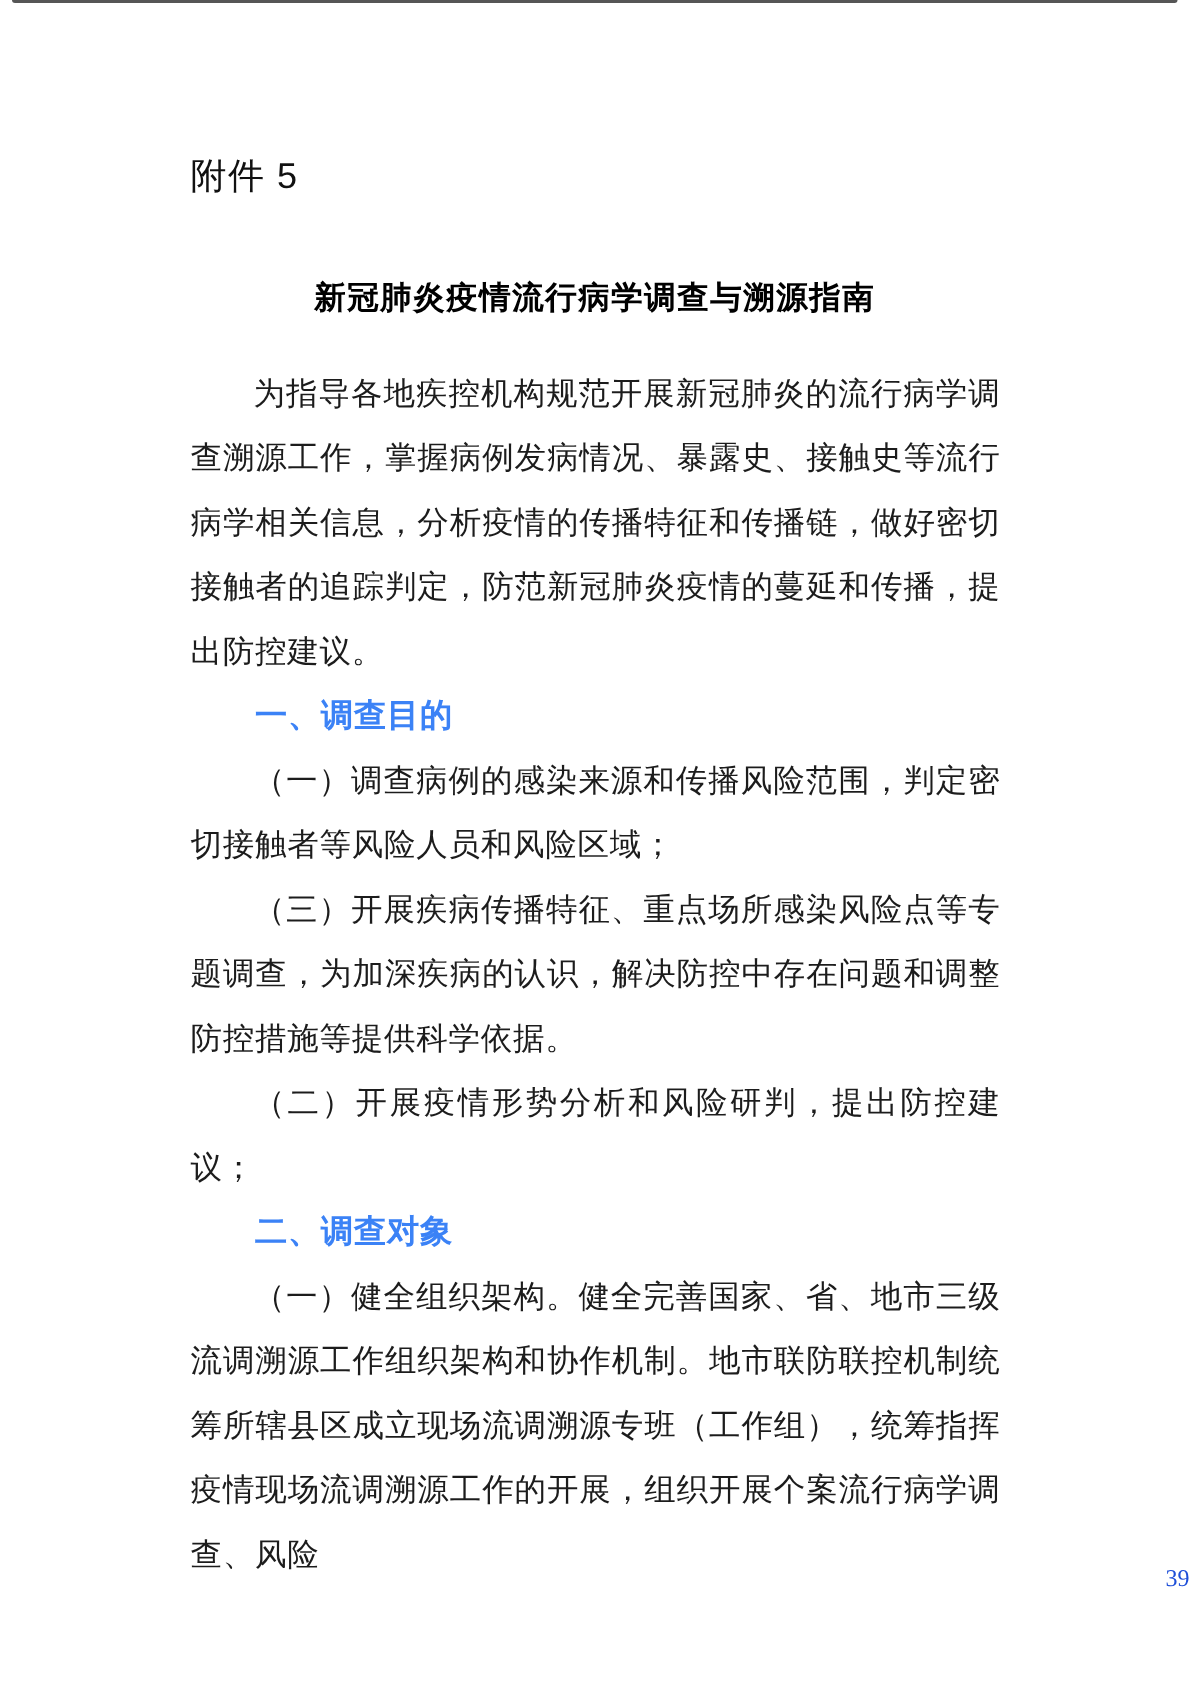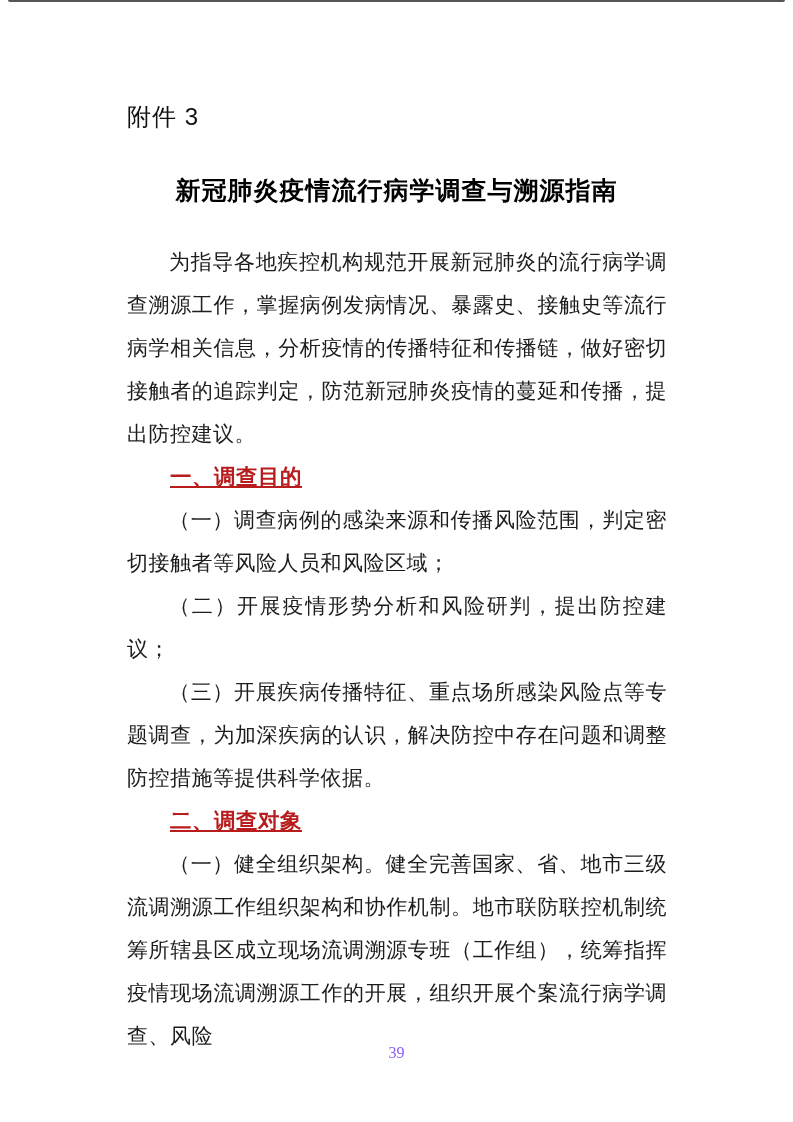--- a/index.html
+++ b/index.html
@@ -32,26 +32,26 @@
     top: 101px;
     left: 127px;
     font-family: "Liberation Sans", sans-serif;
     font-size: 24px;
     letter-spacing: 1px;
     color: #111111;
   }
 
   .doc-title {
     position: absolute;
-    top: 174px;
+    top: 184px;
     left: 0;
     width: 100%;
     text-align: center;
     font-family: "Liberation Serif", serif;
-    font-size: 25px;
+    font-size: 21px;
     font-weight: bold;
     letter-spacing: 1px;
     color: #000000;
   }
 
   .doc-body {
     position: absolute;
     top: 241px;
     left: 127px;
     width: 540px;
@@ -67,49 +67,48 @@
     text-indent: 2em;
     margin: 0;
   }
 
   .doc-body .heading {
     text-indent: 2em;
     margin: 0;
     font-family: "Liberation Sans", sans-serif;
     font-weight: bold;
     font-size: 21.5px;
-    color: #b91c1c;
-    text-decoration: underline;
+    color: #3b82f6;
   }
 
   .page-number {
     position: absolute;
     top: 1044px;
     left: 0;
     width: 100%;
-    text-align: center;
+    text-align: right;
     font-family: "Liberation Serif", serif;
     font-size: 16px;
-    color: #8b5cf6;
+    color: #1d4ed8;
   }
 </style>
 </head>
 <body>
 
 <div class="page">
   <div class="top-edge"></div>
 
-  <div class="attachment">附件 3</div>
+  <div class="attachment">附件 5</div>
 
   <div class="doc-title">新冠肺炎疫情流行病学调查与溯源指南</div>
 
   <div class="doc-body">
       <div class="para">为指导各地疾控机构规范开展新冠肺炎的流行病学调查溯源工作，掌握病例发病情况、暴露史、接触史等流行病学相关信息，分析疫情的传播特征和传播链，做好密切接触者的追踪判定，防范新冠肺炎疫情的蔓延和传播，提出防控建议。</div>
       <div class="heading">一、调查目的</div>
       <div class="para">（一）调查病例的感染来源和传播风险范围，判定密切接触者等风险人员和风险区域；</div>
+      <div class="para">（三）开展疾病传播特征、重点场所感染风险点等专题调查，为加深疾病的认识，解决防控中存在问题和调整防控措施等提供科学依据。</div>
       <div class="para">（二）开展疫情形势分析和风险研判，提出防控建议；</div>
-      <div class="para">（三）开展疾病传播特征、重点场所感染风险点等专题调查，为加深疾病的认识，解决防控中存在问题和调整防控措施等提供科学依据。</div>
       <div class="heading">二、调查对象</div>
       <div class="para">（一）健全组织架构。健全完善国家、省、地市三级流调溯源工作组织架构和协作机制。地市联防联控机制统筹所辖县区成立现场流调溯源专班（工作组），统筹指挥疫情现场流调溯源工作的开展，组织开展个案流行病学调查、风险</div>
     </div>
 
   <div class="page-number">39</div>
 </div>
 
 </body></html>

